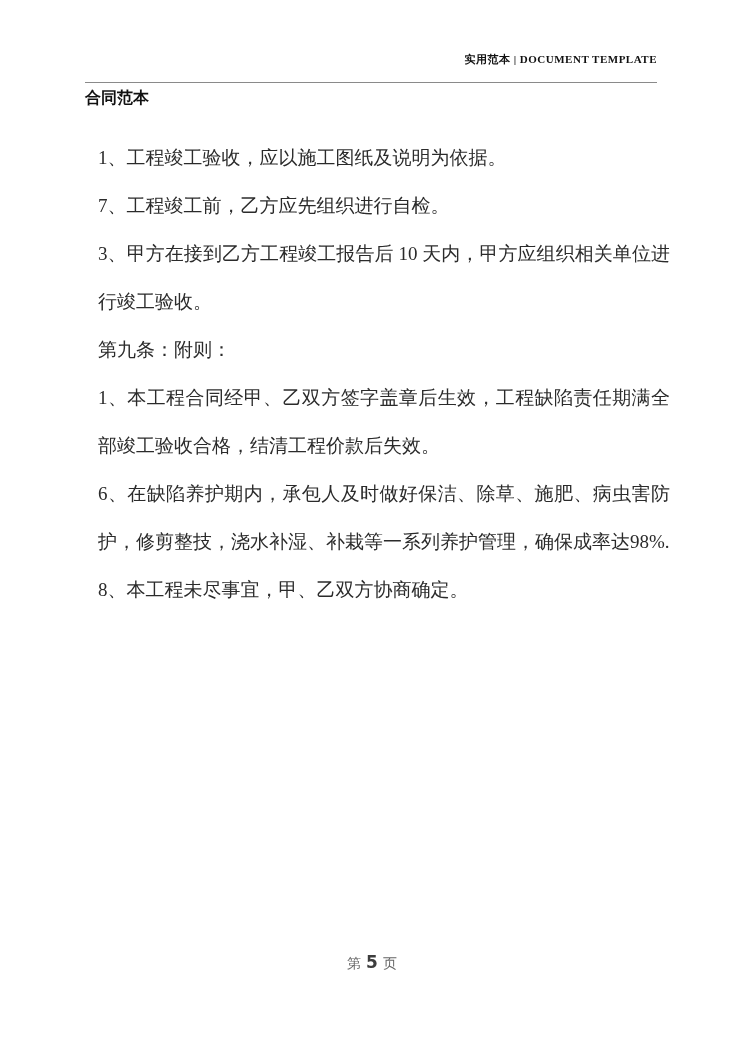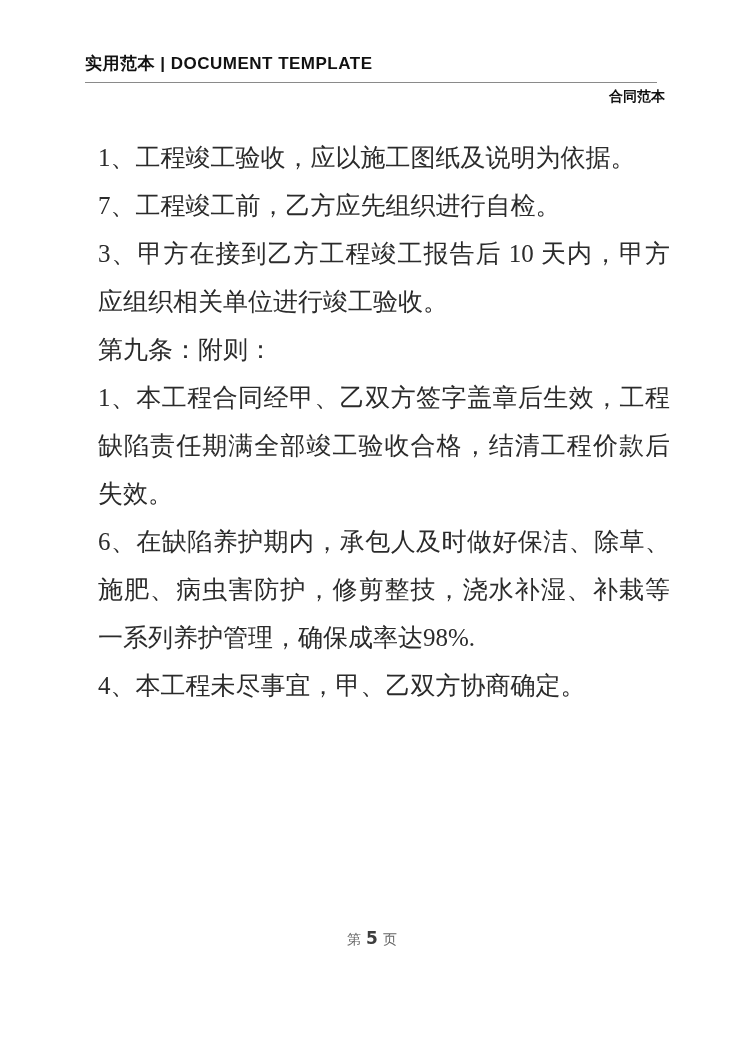--- a/index.html
+++ b/index.html
@@ -14,58 +14,58 @@
   .page{
     position:relative;
     width:744px;height:1052px;
     background:var(--page_bg);
     overflow:hidden;
     font-family:"Liberation Serif","DejaVu Serif",serif;
   }
   .header-brand{
     position:absolute;
     top:52px;left:85px;width:572px;
-    font-family:Liberation Sans, sans-serif;
+    text-align:right;
+    font-family:Liberation Serif, serif;
     font-weight:bold;
-    font-size:17px;
+    font-size:11px;
     letter-spacing:0.5px;
     color:var(--header_text);
     white-space:nowrap;
   }
   .header-rule{
     position:absolute;
     top:82px;left:85px;width:572px;
     height:0;
     border-top:1px solid var(--rule);
   }
   .header-subtitle{
     position:absolute;
-    top:88px;left:93px;width:572px;
-    text-align:right;
+    top:88px;left:85px;width:572px;
     font-weight:bold;
-    font-size:14px;
+    font-size:16px;
     color:var(--header_text);
     white-space:nowrap;
   }
   .doc-body{
     position:absolute;
     top:134px;left:98px;width:572px;
     color:var(--text);
-    font-size:25px;
+    font-size:19px;
     line-height:48px;
     text-align:justify;
   }
   .doc-body p{
     margin:0;
     padding:0;
     text-justify:inter-ideograph;
   }
   .page-footer{
     position:absolute;
-    top:926px;left:0;width:744px;
+    top:950px;left:0;width:744px;
     text-align:center;
     color:var(--footer_text);
     font-size:14px;
     line-height:24px;
   }
   .page-footer .num{
     color:var(--footer_number);
     font-weight:bold;
     font-size:17px;
     margin:0 5px;
@@ -83,20 +83,20 @@
 
   <div class="header-subtitle">合同范本</div>
 
   <div class="doc-body">
     <p>1、工程竣工验收，应以施工图纸及说明为依据。</p>
     <p>7、工程竣工前，乙方应先组织进行自检。</p>
     <p>3、甲方在接到乙方工程竣工报告后 10 天内，甲方应组织相关单位进行竣工验收。</p>
     <p>第九条：附则：</p>
     <p>1、本工程合同经甲、乙双方签字盖章后生效，工程缺陷责任期满全部竣工验收合格，结清工程价款后失效。</p>
     <p>6、在缺陷养护期内，承包人及时做好保洁、除草、施肥、病虫害防护，修剪整技，浇水补湿、补栽等一系列养护管理，确保成率达98%.</p>
-    <p>4、本工程未尽事宜，甲、乙双方协商确定。</p>
+    <p>8、本工程未尽事宜，甲、乙双方协商确定。</p>
   </div>
 
   <div class="page-footer">
     <span>第</span><span class="num">5</span><span>页</span>
   </div>
 
 </div>
 
 </body></html>

